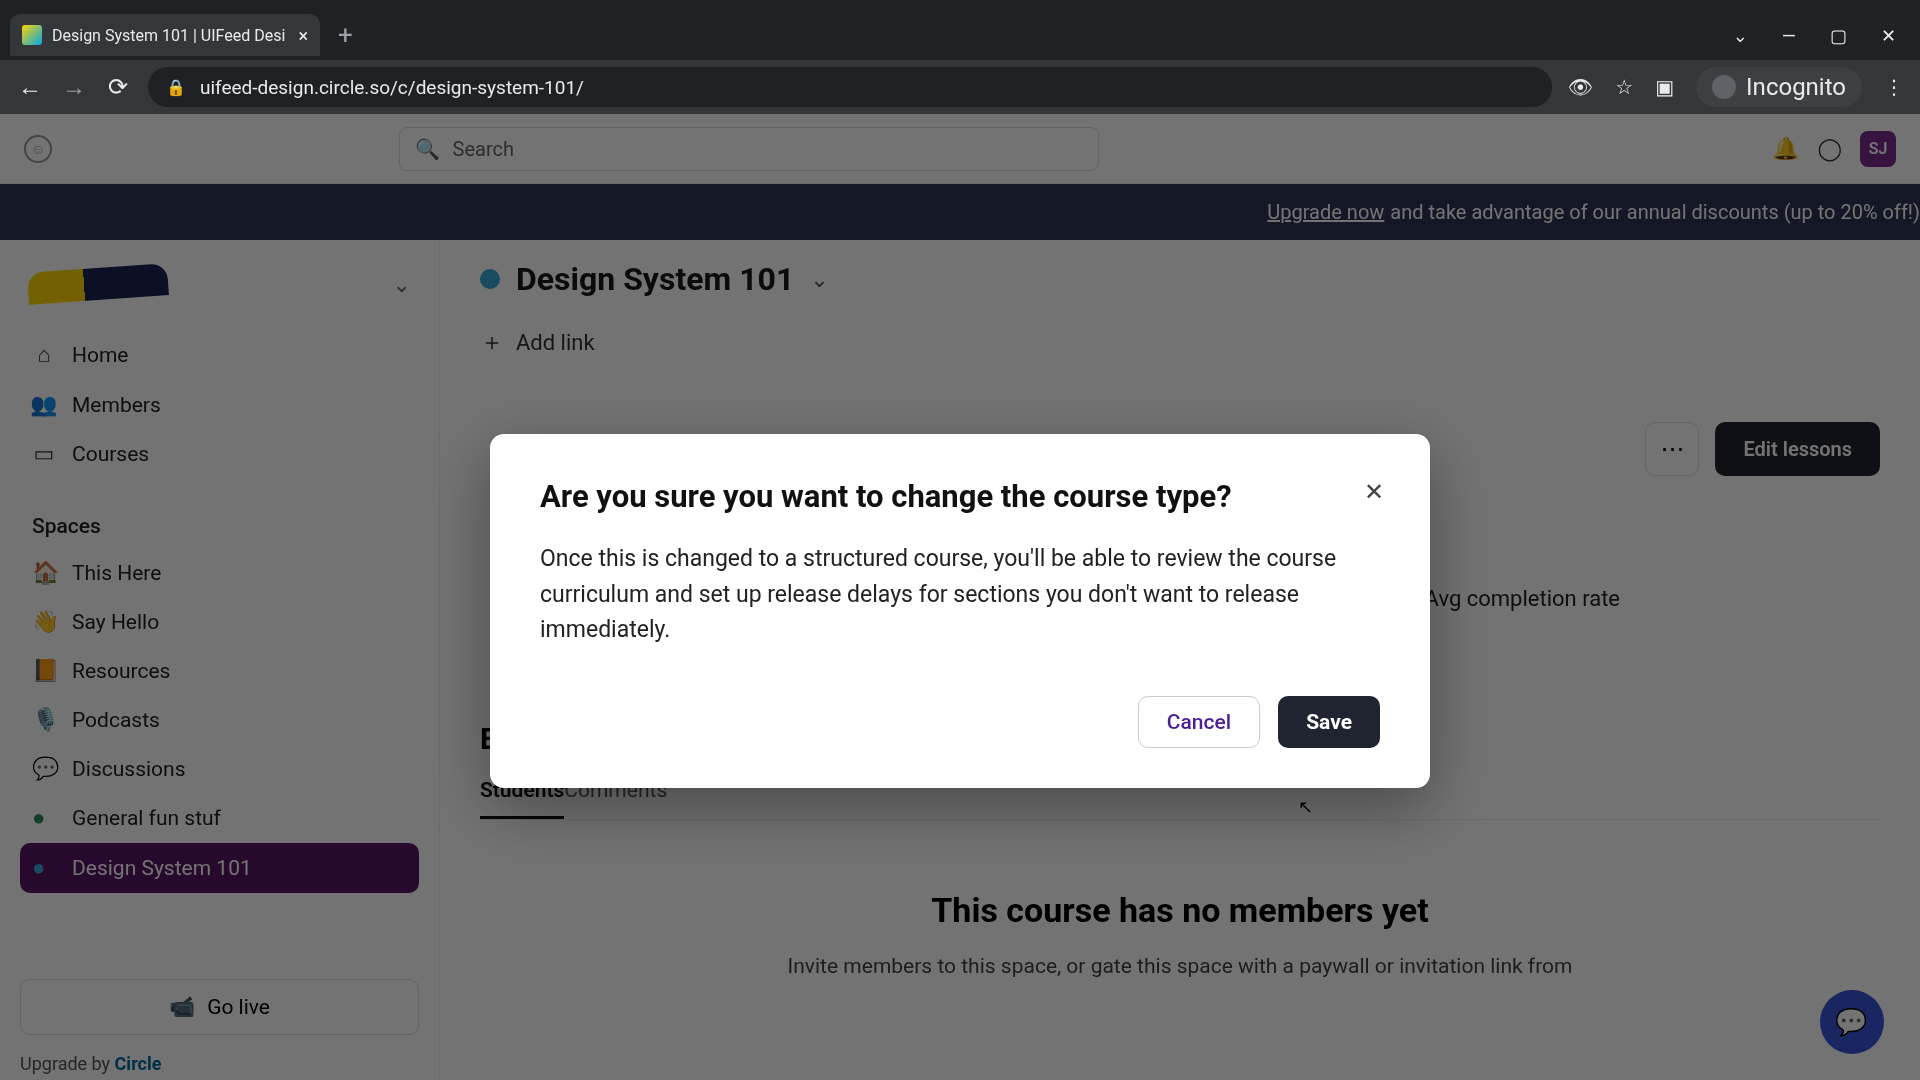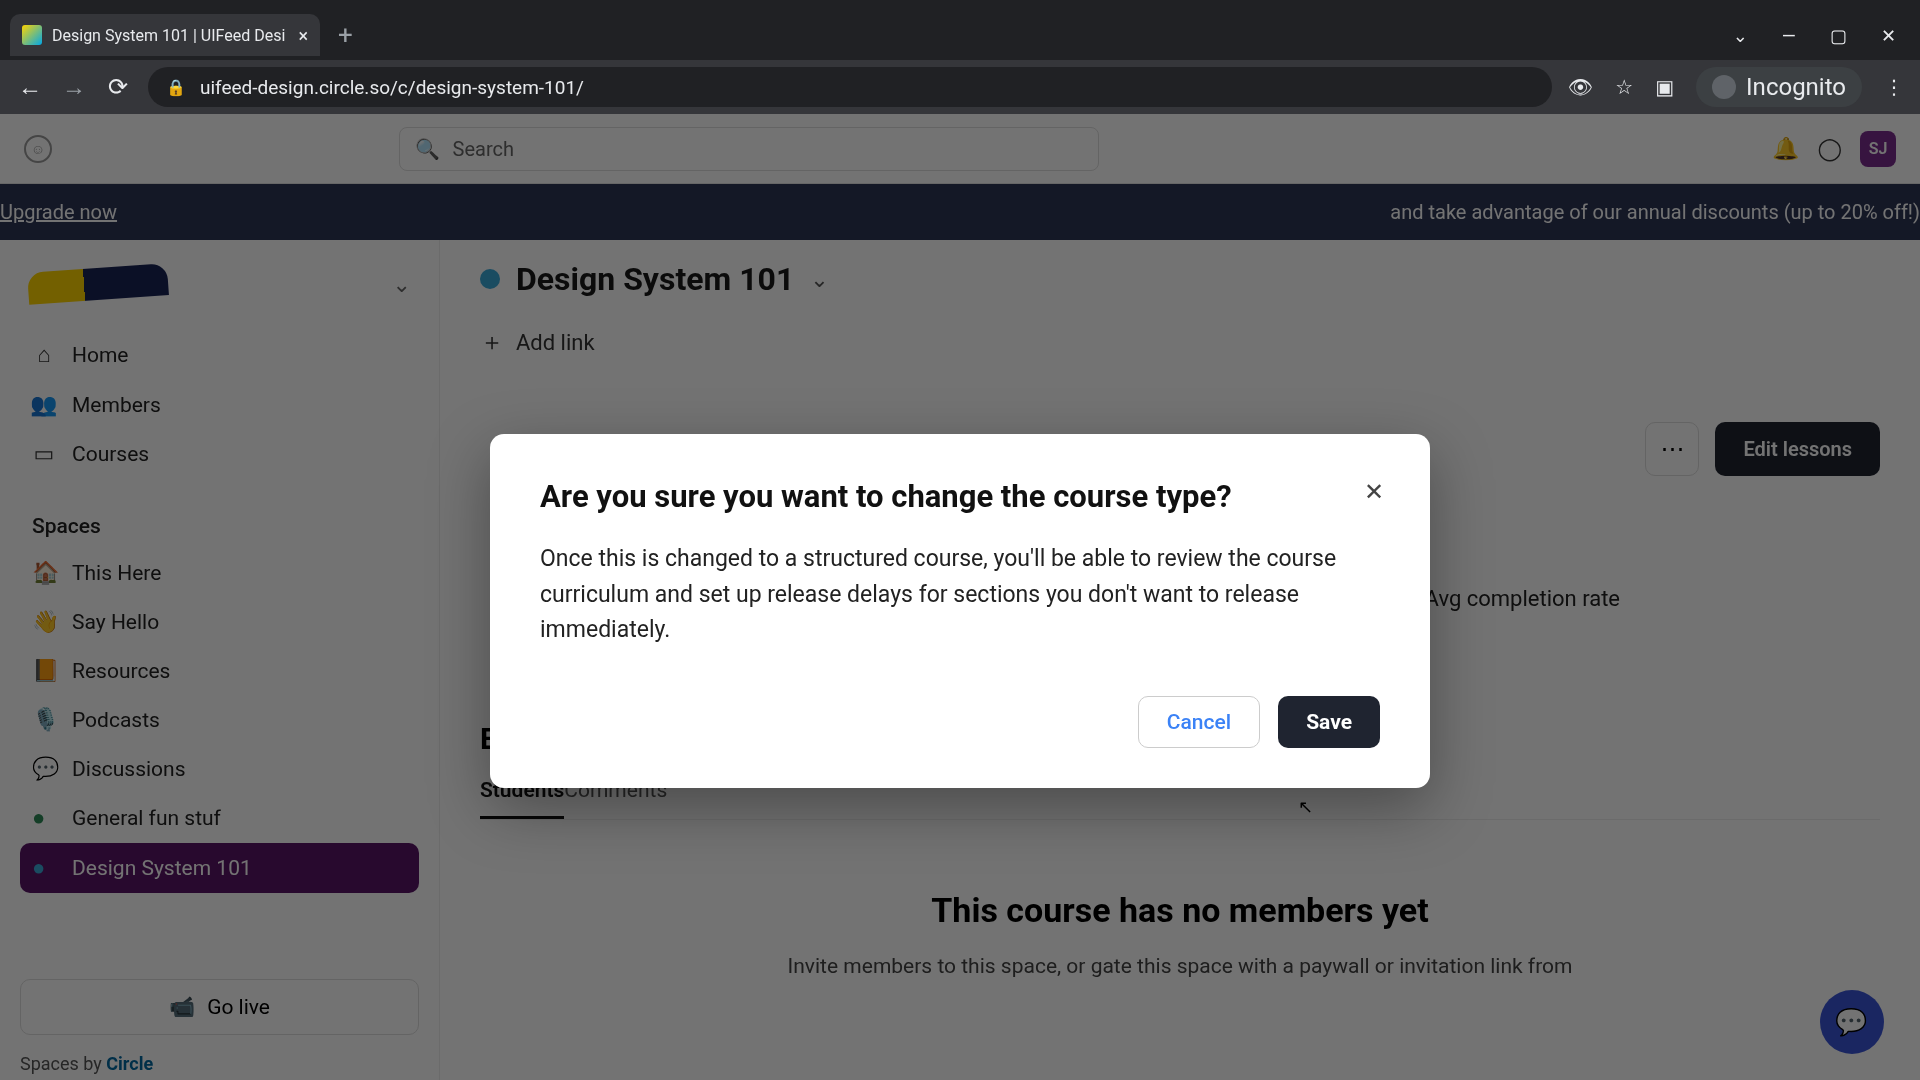--- a/index.html
+++ b/index.html
@@ -29,21 +29,21 @@
 .app { position: relative; height: calc(1080px - 104px); background: #fff; }
 .overlay { position: absolute; inset: 0; background: rgba(0,0,0,0.55); z-index: 10; }
 
 .app-header { height: 70px; display: flex; align-items: center; padding: 0 24px; border-bottom: 1px solid #e5e5e5; gap: 20px; }
 .app-logo { width: 28px; height: 28px; border: 2px solid #999; border-radius: 50%; display: flex; align-items: center; justify-content: center; font-size: 14px; color: #999; }
 .search-box { flex: 1; max-width: 700px; margin: 0 auto; height: 44px; border: 1px solid #ddd; border-radius: 8px; display: flex; align-items: center; padding: 0 16px; gap: 12px; color: #666; font-size: 20px; }
 .header-icons { display: flex; align-items: center; gap: 18px; margin-left: auto; }
 .header-icon { font-size: 22px; color: #333; cursor: pointer; }
 .avatar { width: 36px; height: 36px; background: #7b2d8e; color: #fff; border-radius: 8px; display: flex; align-items: center; justify-content: center; font-size: 16px; font-weight: 600; }
 
-.banner { background: #2d3556; color: #fff; height: 56px; display: flex; align-items: center; justify-content: space-between; font-size: 20px; gap: 6px; }
+.banner { background: #2d3556; color: #fff; height: 56px; display: flex; align-items: center; justify-content: flex-end; font-size: 20px; gap: 6px; }
 .banner .upgrade { text-decoration: underline; }
 
 .body-row { display: flex; height: calc(100% - 126px); }
 .sidebar { width: 440px; padding: 16px 20px; display: flex; flex-direction: column; border-right: 1px solid #eee; }
 .sidebar-top { display: flex; align-items: center; justify-content: space-between; padding: 12px 8px; }
 .brand-logo { width: 140px; height: 32px; background: linear-gradient(90deg,#ffd400 0 40%,#1a2456 40%); border-radius: 16px 16px 0 0; transform: rotate(-4deg); }
 .collapse-chev { color: #666; font-size: 22px; }
 
 .nav-list { margin-top: 18px; }
 .nav-item { display: flex; align-items: center; gap: 16px; padding: 12px 12px; font-size: 21px; color: #222; border-radius: 8px; cursor: pointer; }
@@ -83,21 +83,21 @@
 .empty-state h3 { font-size: 34px; font-weight: 700; }
 .empty-state p { margin-top: 24px; font-size: 21px; color: #444; }
 
 
 .modal { position: absolute; z-index: 20; left: 490px; top: 320px; width: 940px; background: #fff; border-radius: 14px; padding: 44px 50px 40px; box-shadow: 0 20px 60px rgba(0,0,0,0.35); }
 .modal-title { font-size: 31px; font-weight: 700; color: #111; }
 .modal-close { position: absolute; top: 40px; right: 38px; font-size: 24px; color: #444; cursor: pointer; width: 36px; height: 36px; display: flex; align-items: center; justify-content: center; border-radius: 6px; }
 .modal-body { margin-top: 26px; font-size: 23px; line-height: 1.55; color: #222; }
 .modal-actions { display: flex; justify-content: flex-end; gap: 18px; margin-top: 48px; }
 .btn { height: 52px; padding: 0 28px; border-radius: 10px; font-size: 21px; display: flex; align-items: center; cursor: pointer; font-weight: 500; }
-.btn-secondary { background: #fff; border: 1.5px solid #ccc; color: #3b82f6; }
+.btn-secondary { background: #fff; border: 1.5px solid #ccc; color: #4c1d95; }
 .btn-primary { background: #1f2430; color: #fff; font-weight: 700; }
 
 .chat-fab { position: absolute; right: 36px; bottom: 36px; width: 64px; height: 64px; background: #3b56d8; border-radius: 50%; display: flex; align-items: center; justify-content: center; color: #fff; font-size: 26px; z-index: 5; cursor: pointer; }
 
 .cursor { position: absolute; z-index: 30; left: 1298px; top: 682px; font-size: 18px; color: #000; pointer-events: none; }
 </style>
 </head>
 <body>
 
 <div class="browser-chrome">
@@ -204,21 +204,21 @@
           <span>General fun stuf</span>
         </div>
       <div class="space-item active">
           <span class="emoji" style="color:#3aa8d8">●</span>
           <span>Design System 101</span>
         </div>
       <div class="go-live">
           <span>📹</span>
           <span>Go live</span>
         </div>
-      <div class="powered"><span>Spaces by </span><b>Circle</b></div>
+      <div class="powered"><span>Upgrade by </span><b>Circle</b></div>
     </div>
 
     <div class="main">
       <div class="page-title-row">
         <span class="dot"></span>
         <span class="page-title">Design System 101</span>
         <span class="title-chev">⌄</span>
       </div>
       <div class="add-link">
         <span class="plus-circle">＋</span>

